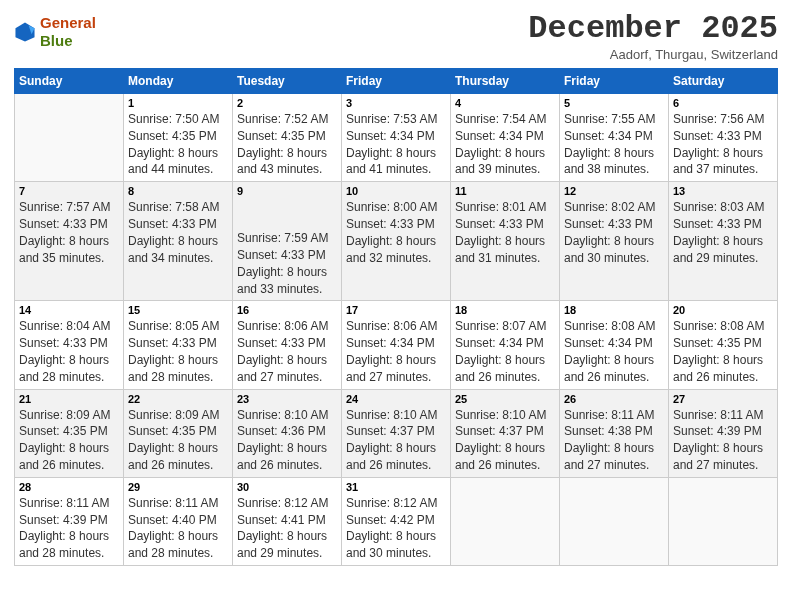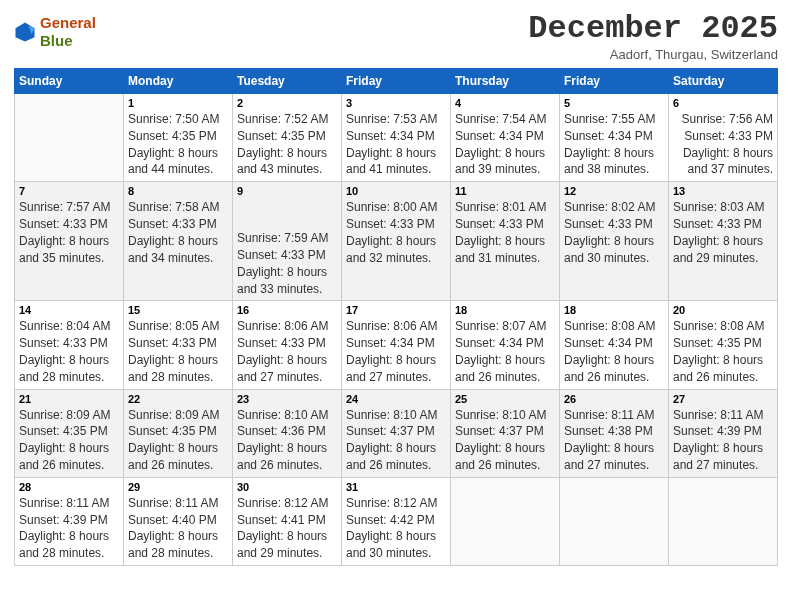--- a/index.html
+++ b/index.html
@@ -162,21 +162,21 @@
           </td>
           <td>
             <span class="day-num">5</span>
             <div class="day-info" style="white-space: pre-line;">Sunrise: 7:55 AM
 Sunset: 4:34 PM
 Daylight: 8 hours
 and 38 minutes.</div>
           </td>
           <td>
             <span class="day-num">6</span>
-            <div class="day-info" style="white-space: pre-line; text-align: right;">Sunrise: 7:56 AM
+            <div class="day-info" style="white-space: pre-line;">Sunrise: 7:56 AM
 Sunset: 4:33 PM
 Daylight: 8 hours
 and 37 minutes.</div>
           </td>
         </tr>
         <tr>
           <td>
             <span class="day-num">7</span>
             <div class="day-info" style="white-space: pre-line;">Sunrise: 7:57 AM
 Sunset: 4:33 PM

